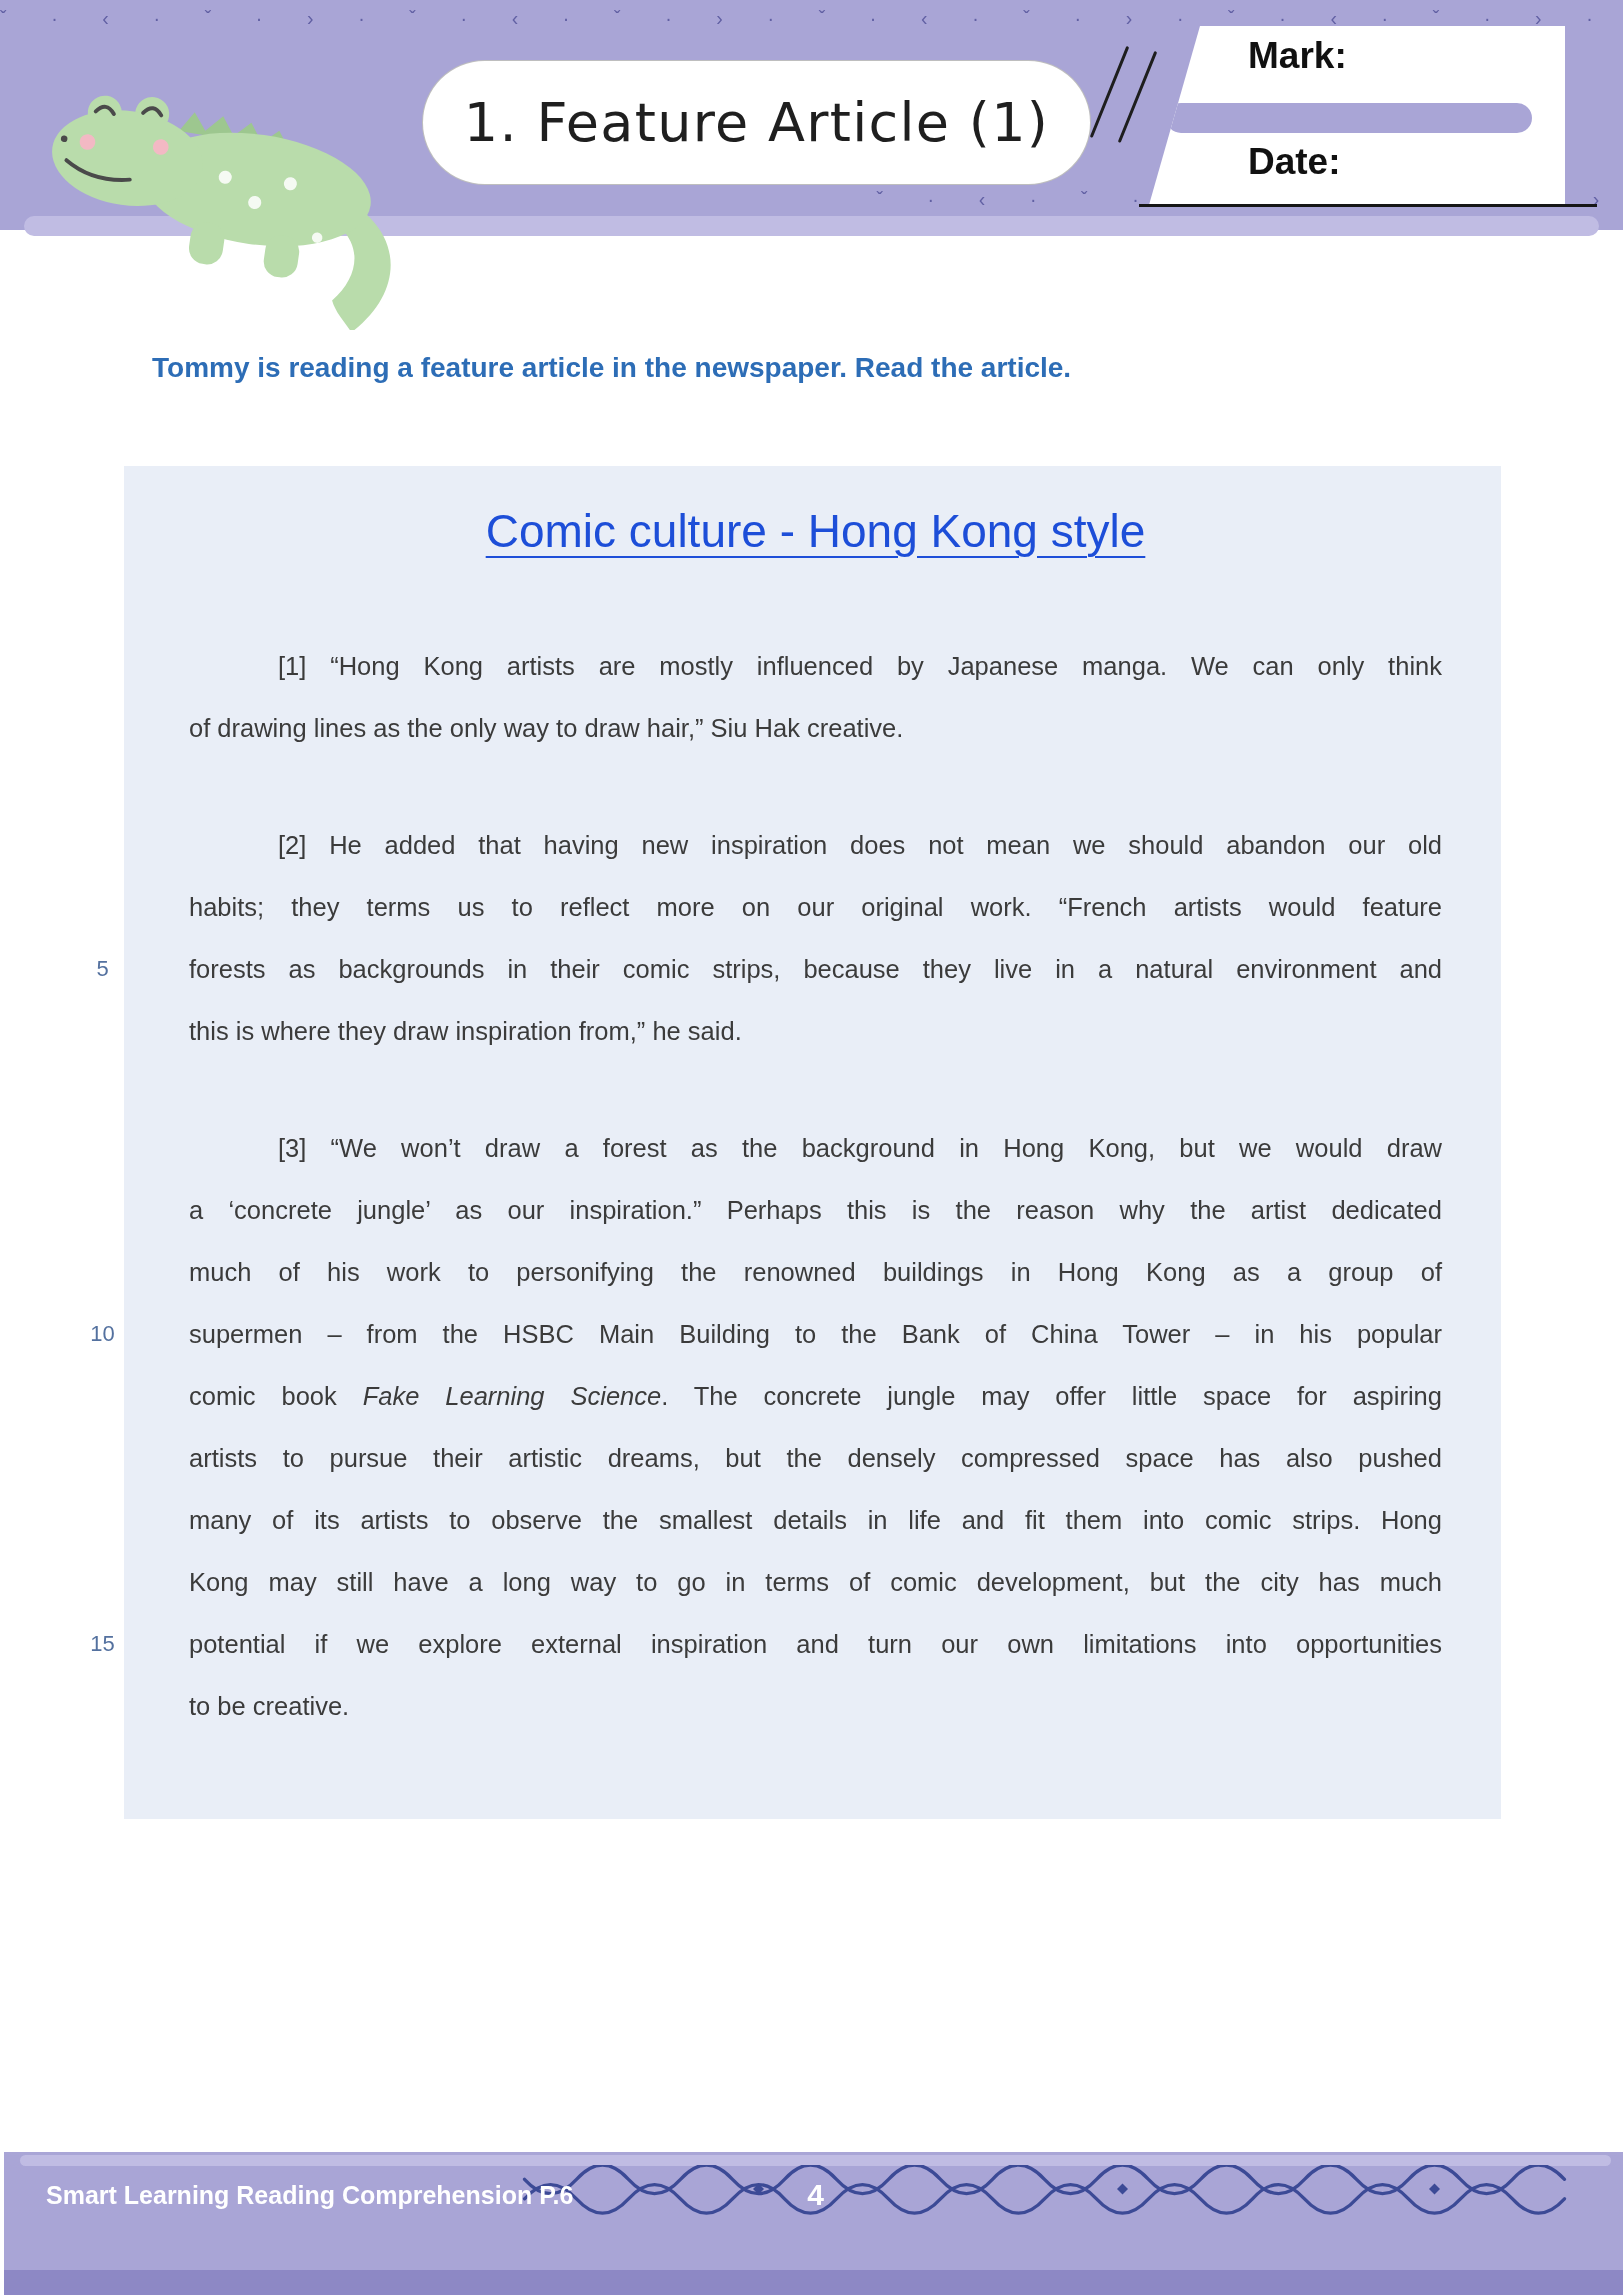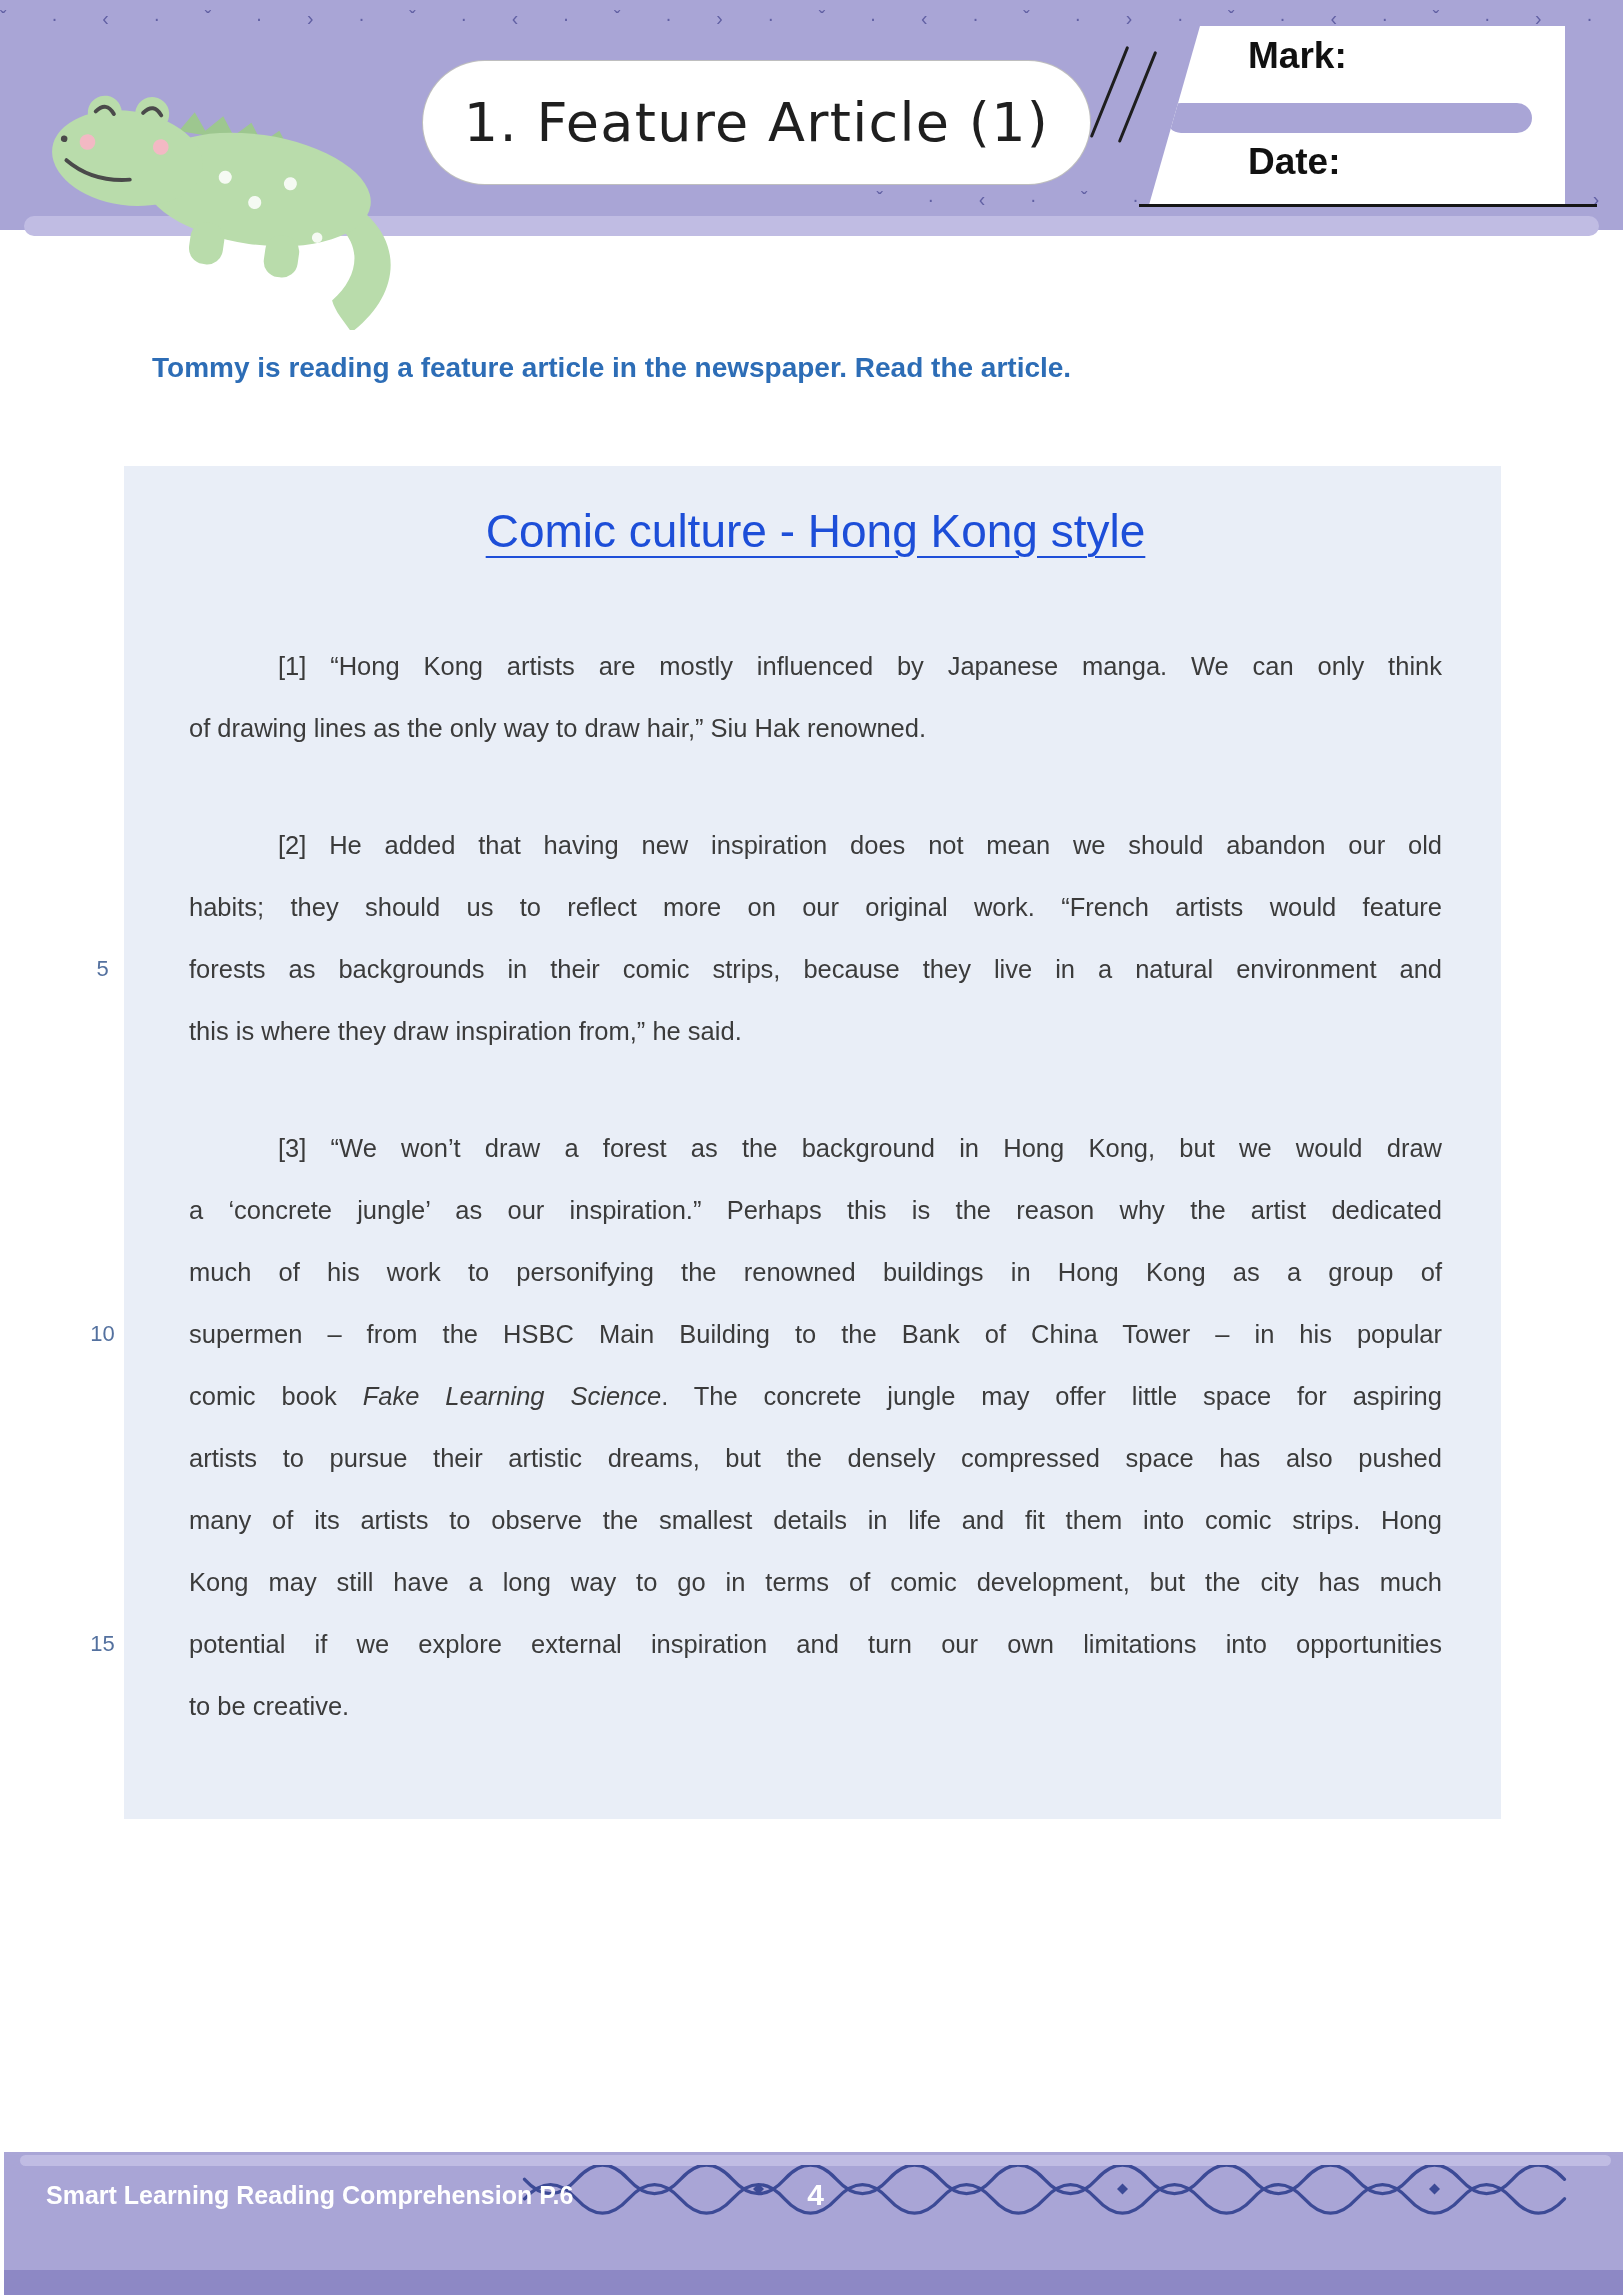--- a/index.html
+++ b/index.html
@@ -129,25 +129,25 @@
   </div>
   <div class="markbox-underline"></div>
 
   <p class="instruction">Tommy is reading a feature article in the newspaper. Read the article.</p>
 
   <section class="article-box">
     <h1 class="article-title">Comic culture - Hong Kong style</h1>
     <div id="article-body">
         <div class="para">
           <div class="line first">[1] “Hong Kong artists are mostly influenced by Japanese manga. We can only think</div>
-          <div class="line last">of drawing lines as the only way to draw hair,” Siu Hak renowned.</div>
+          <div class="line last">of drawing lines as the only way to draw hair,” Siu Hak creative.</div>
         </div>
         <div class="para">
           <div class="line first">[2] He added that having new inspiration does not mean we should abandon our old</div>
-          <div class="line">habits; they should us to reflect more on our original work. “French artists would feature</div>
+          <div class="line">habits; they terms us to reflect more on our original work. “French artists would feature</div>
           <div class="line">forests as backgrounds in their comic strips, because they live in a natural environment and<span class="line-no">5</span></div>
           <div class="line last">this is where they draw inspiration from,” he said.</div>
         </div>
         <div class="para">
           <div class="line first">[3] “We won’t draw a forest as the background in Hong Kong, but we would draw</div>
           <div class="line">a ‘concrete jungle’ as our inspiration.” Perhaps this is the reason why the artist dedicated</div>
           <div class="line">much of his work to personifying the renowned buildings in Hong Kong as a group of</div>
           <div class="line">supermen – from the HSBC Main Building to the Bank of China Tower – in his popular<span class="line-no">10</span></div>
           <div class="line">comic book <em>Fake Learning Science</em>. The concrete jungle may offer little space for aspiring</div>
           <div class="line">artists to pursue their artistic dreams, but the densely compressed space has also pushed</div>

